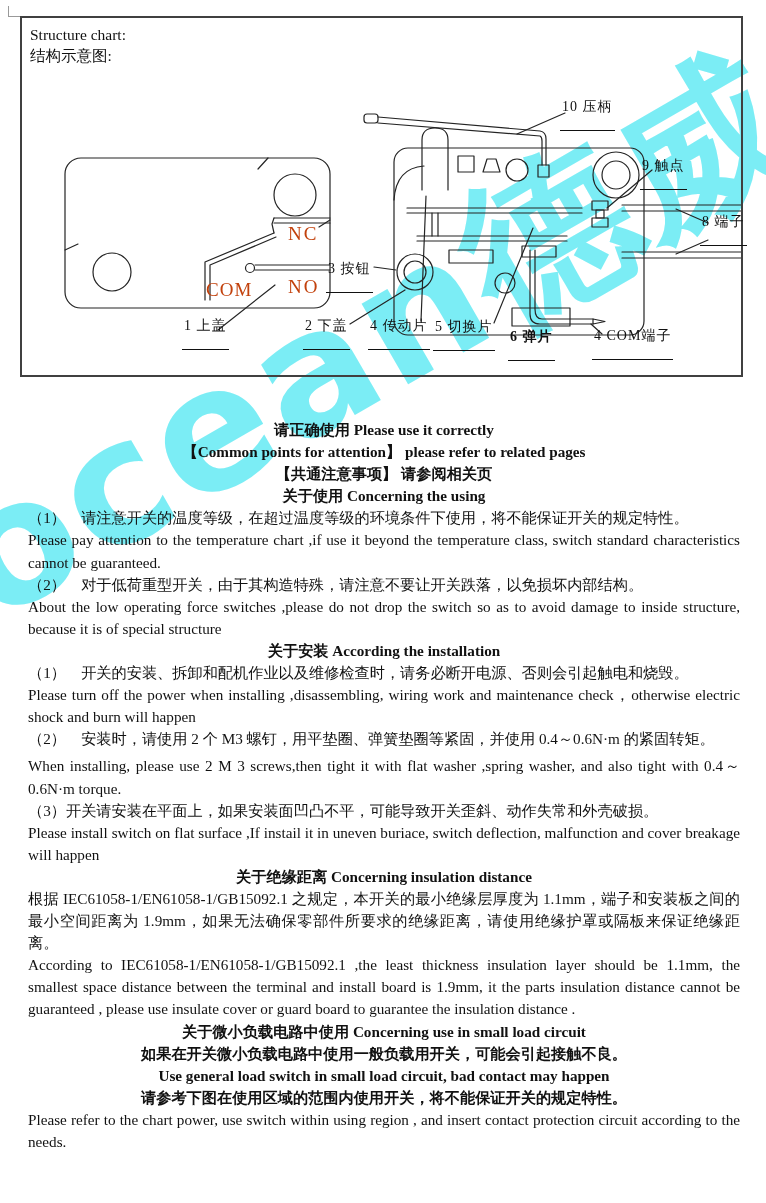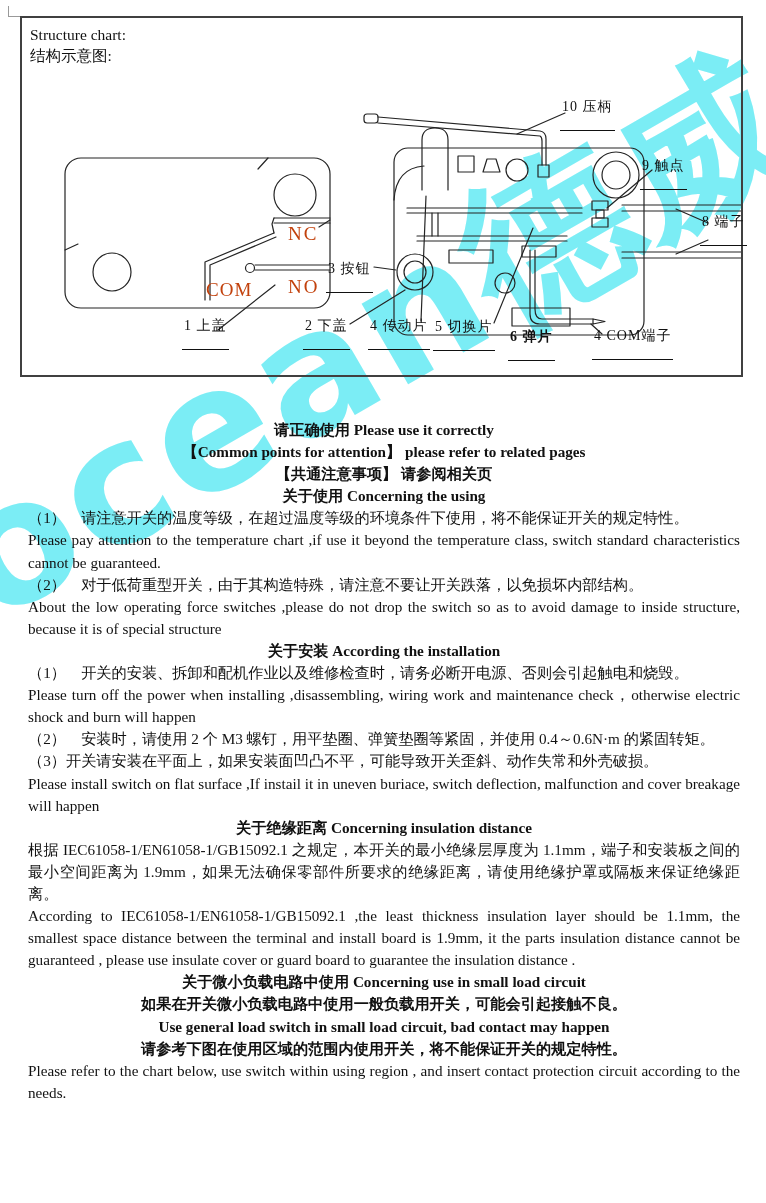--- a/index.html
+++ b/index.html
@@ -172,25 +172,26 @@
     <p class="nj">【共通注意事项】 请参阅相关页</p>
     <p class="nj">关于使用 Concerning the using</p>
     <p>（1）　请注意开关的温度等级，在超过温度等级的环境条件下使用，将不能保证开关的规定特性。</p>
     <p>Please pay attention to the temperature chart ,if use it beyond the temperature class, switch standard characteristics cannot be guaranteed.</p>
     <p>（2）　对于低荷重型开关，由于其构造特殊，请注意不要让开关跌落，以免损坏内部结构。</p>
     <p>About the low operating force switches ,please do not drop the switch so as to avoid damage to inside structure, because it is of special structure</p>
     <p class="nj">关于安装 According the installation</p>
     <p>（1）　开关的安装、拆卸和配机作业以及维修检查时，请务必断开电源、否则会引起触电和烧毁。</p>
     <p>Please turn off the power when installing ,disassembling, wiring work and maintenance check，otherwise electric shock and burn will happen</p>
     <p>（2）　安装时，请使用 2 个 M3 螺钉，用平垫圈、弹簧垫圈等紧固，并使用 0.4～0.6N·m 的紧固转矩。</p>
+    <p style="margin-top:5px;">When installing, please use 2 M 3 screws,then tight it with flat washer ,spring washer, and also tight with 0.4～0.6N·m torque.</p>
     <p>（3）开关请安装在平面上，如果安装面凹凸不平，可能导致开关歪斜、动作失常和外壳破损。</p>
     <p>Please install switch on flat surface ,If instail it in uneven buriace, switch deflection, malfunction and cover breakage will happen</p>
     <p class="nj">关于绝缘距离  Concerning insulation distance</p>
     <p>根据 IEC61058-1/EN61058-1/GB15092.1 之规定，本开关的最小绝缘层厚度为 1.1mm，端子和安装板之间的最小空间距离为 1.9mm，如果无法确保零部件所要求的绝缘距离，请使用绝缘护罩或隔板来保证绝缘距离。</p>
     <p>According to IEC61058-1/EN61058-1/GB15092.1 ,the least thickness insulation layer should be 1.1mm, the smallest space distance between the terminal and install board is 1.9mm, it the parts insulation distance cannot be guaranteed , please use insulate cover or guard board to guarantee the insulation distance .</p>
     <p class="nj">关于微小负载电路中使用 Concerning use in small load circuit</p>
     <p class="nj">如果在开关微小负载电路中使用一般负载用开关，可能会引起接触不良。</p>
     <p class="nj">Use general load switch in small load circuit, bad contact may happen</p>
     <p class="nj">请参考下图在使用区域的范围内使用开关，将不能保证开关的规定特性。</p>
-    <p>Please refer to the chart below, use switch within using region , and insert contact protection circuit according to the needs.</p>
+    <p>Please refer to the chart power, use switch within using region , and insert contact protection circuit according to the needs.</p>
   </div>
 
 </div>
 
 </body></html>

